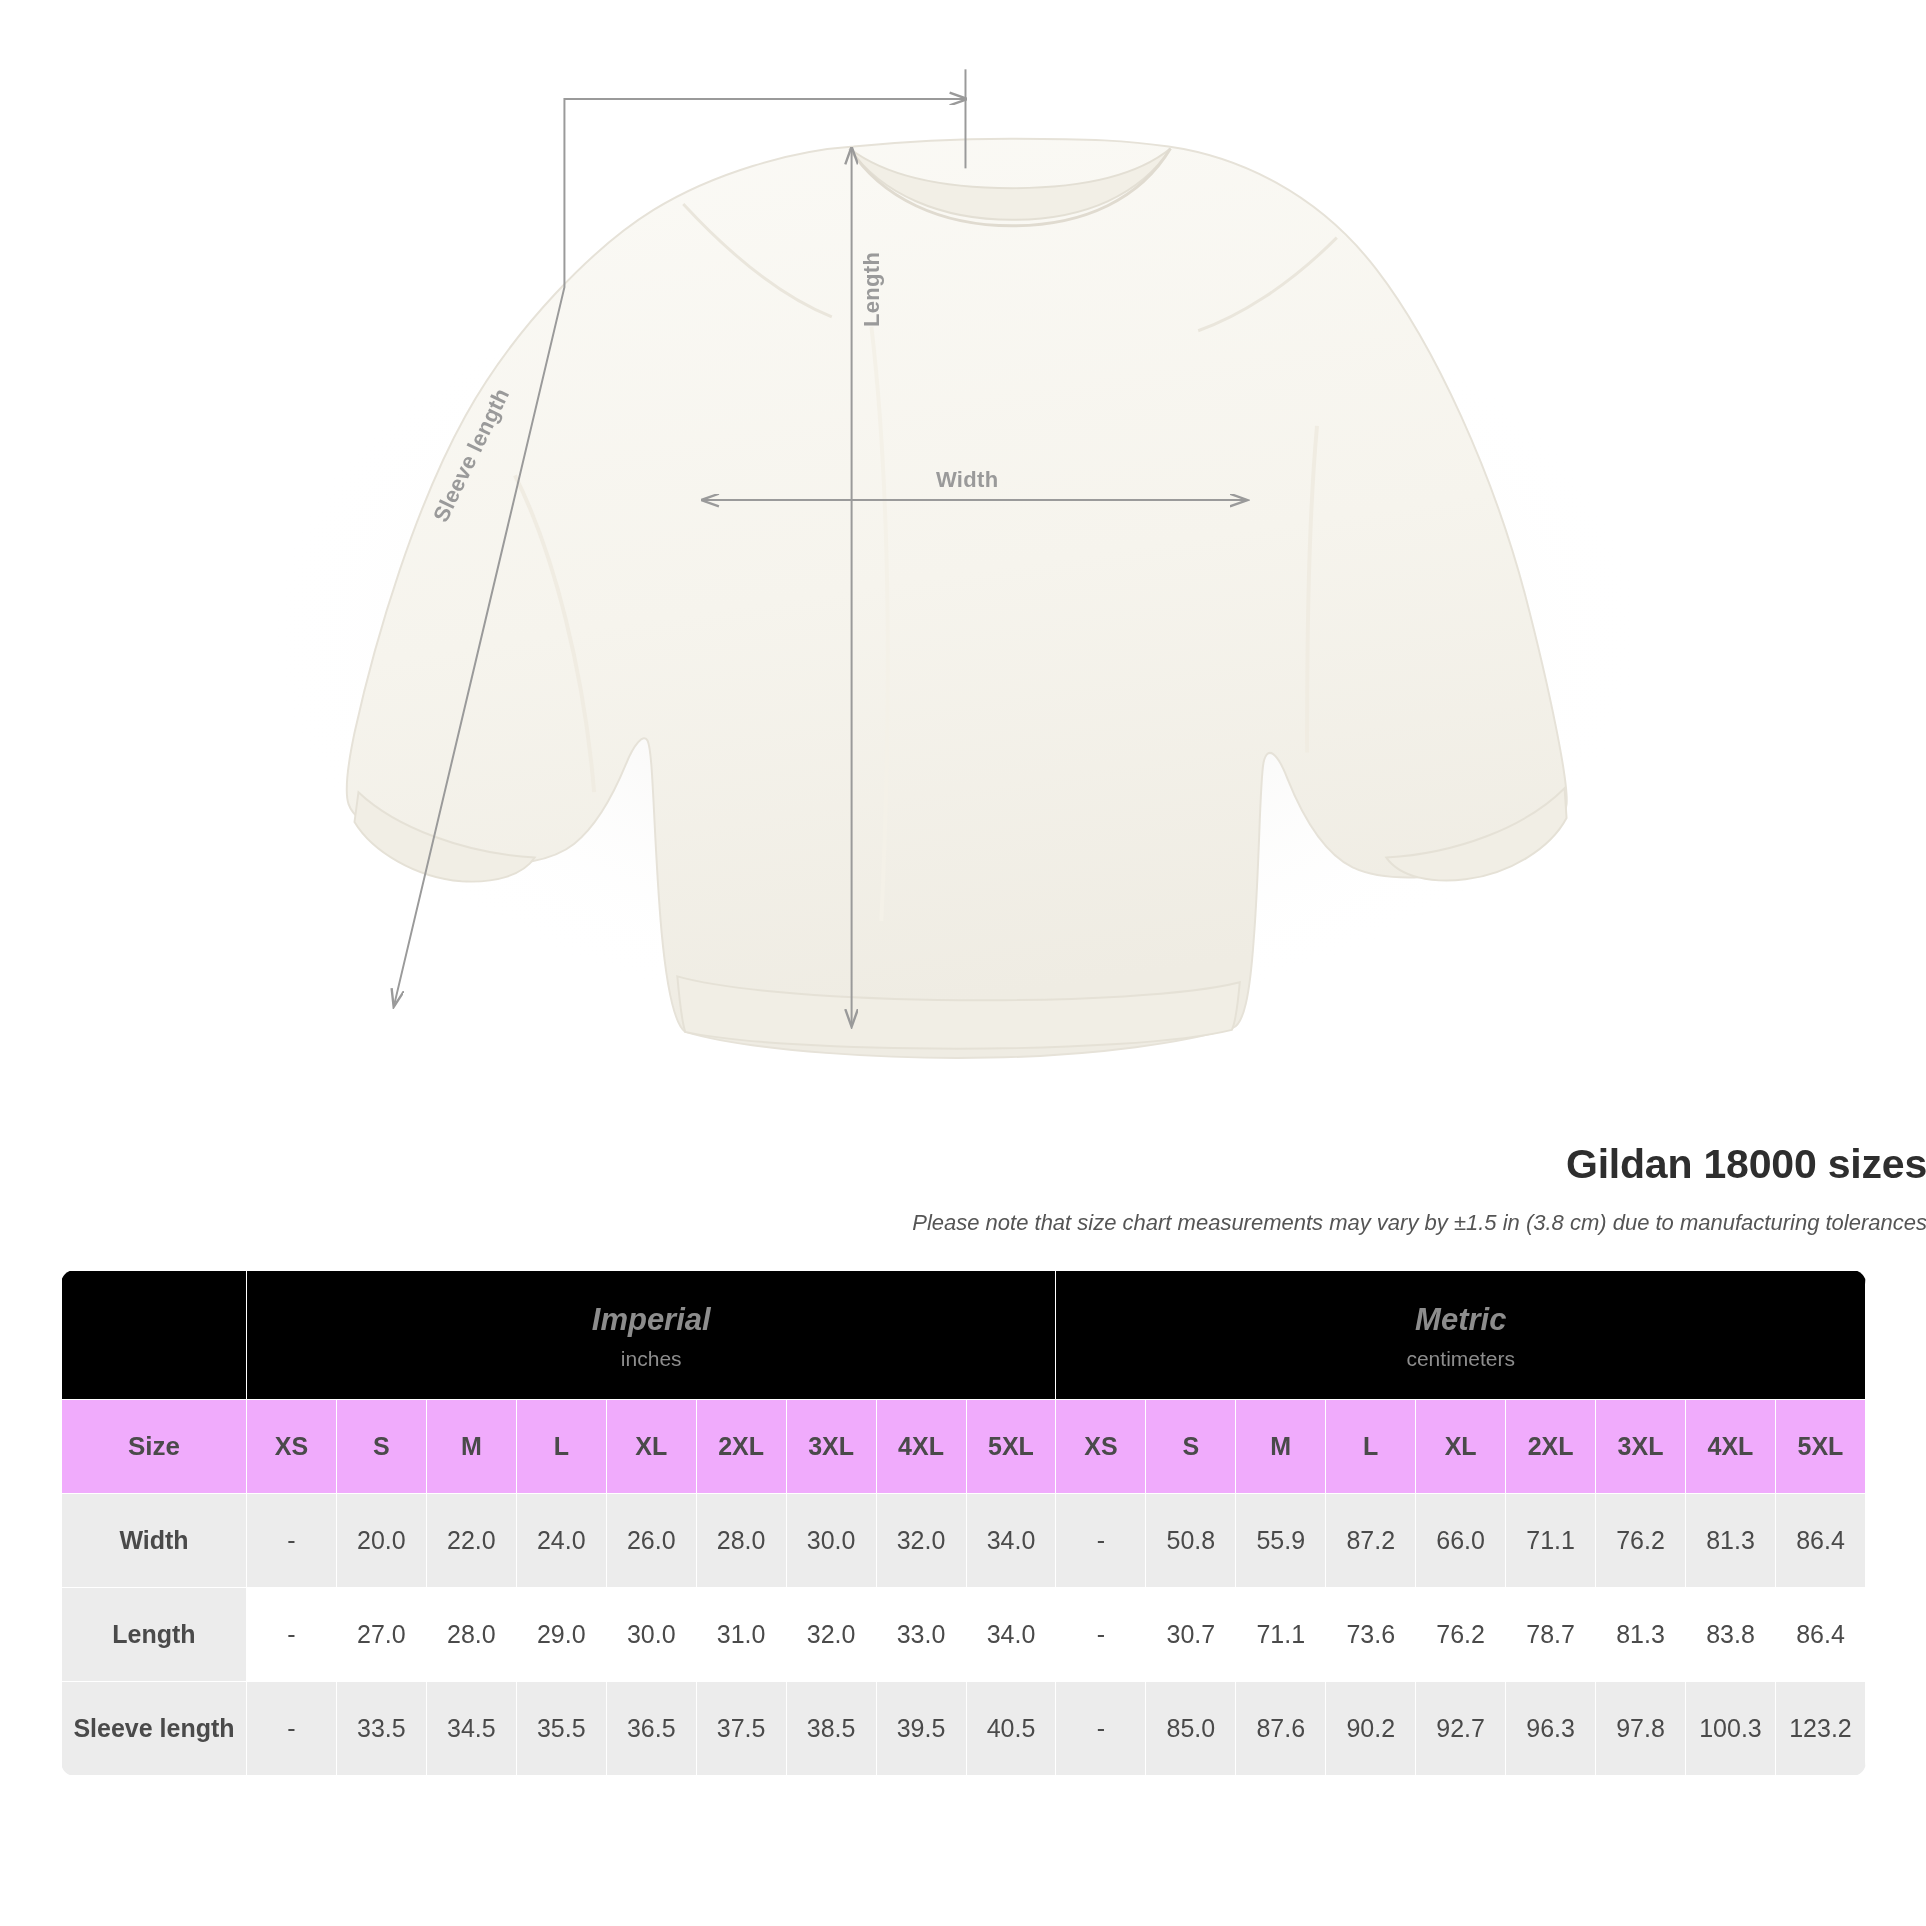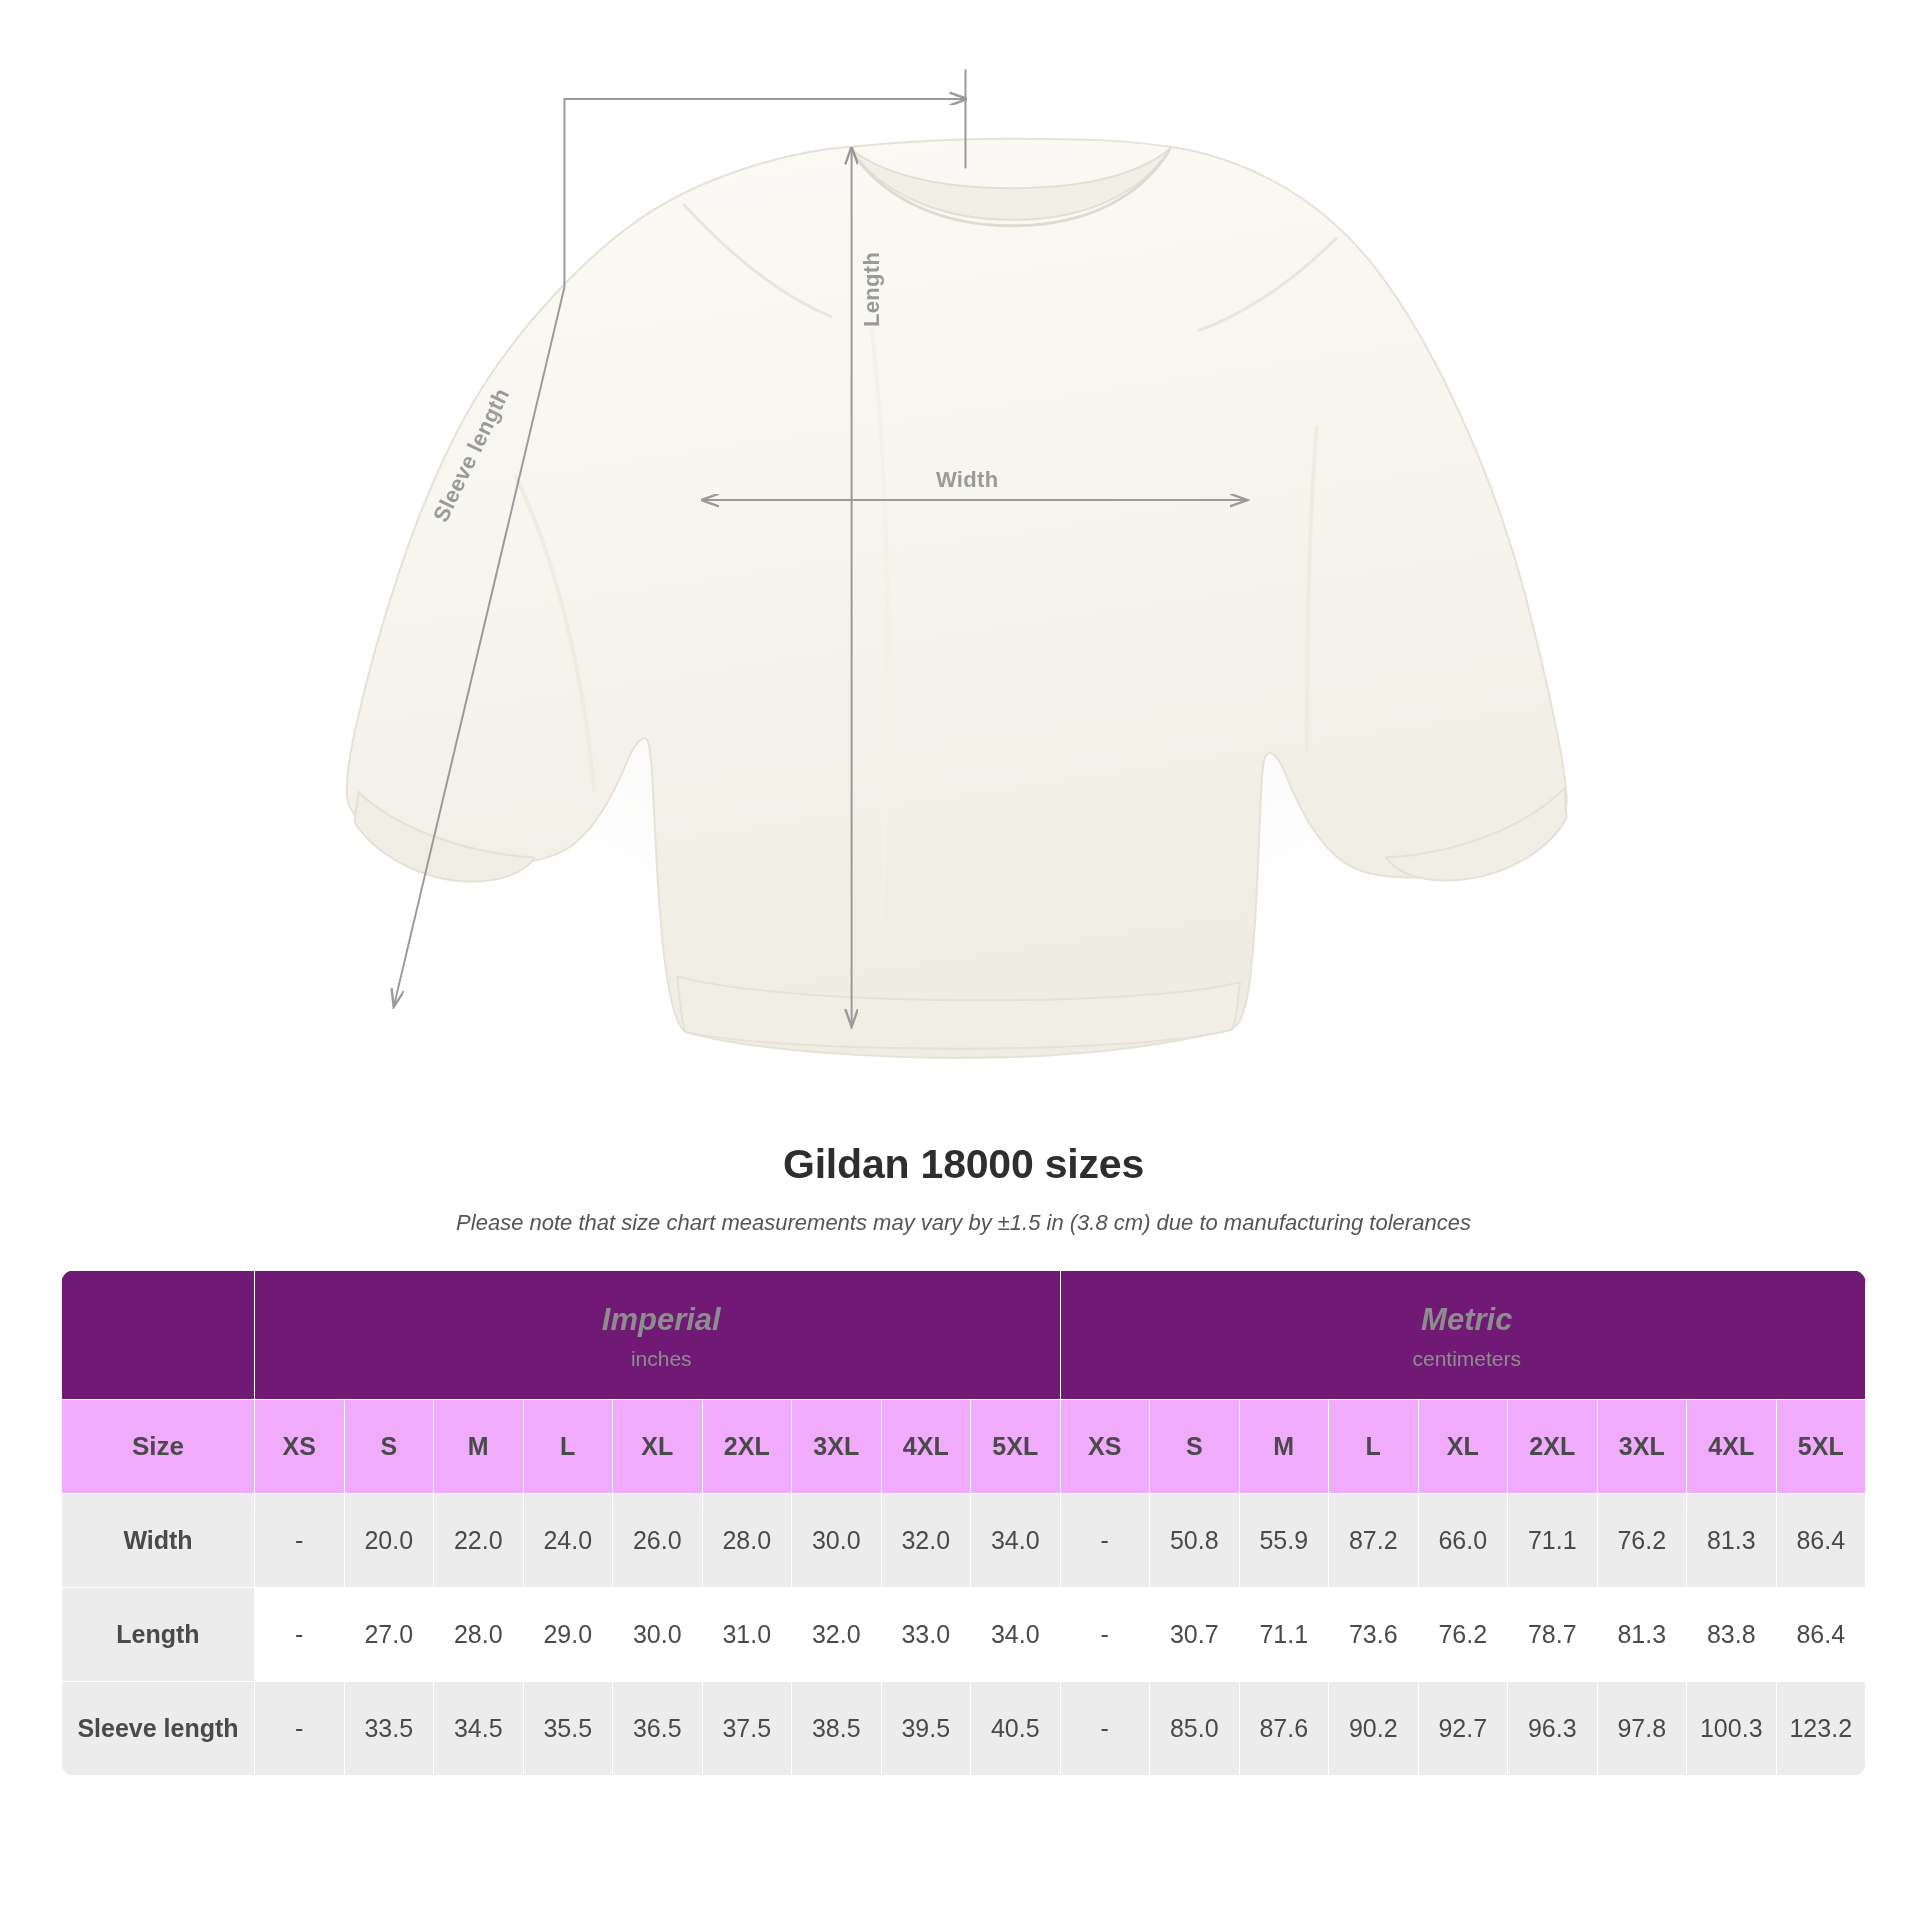--- a/index.html
+++ b/index.html
@@ -49,21 +49,21 @@
     transform-origin: left top;
   }
   .dim-sleeve {
     left: 428px; top: 515px;
     transform: rotate(-64deg);
     transform-origin: left top;
   }
 
   
   .title-block {
-    text-align: center;
+    text-align: right;
     margin-top: 22px;
   }
   .chart-title {
     font-size: 41px;
     font-weight: bold;
     color: #2e2e2e;
     letter-spacing: -0.2px;
   }
   .chart-note {
     margin-top: 22px;
@@ -84,23 +84,23 @@
     table-layout: fixed;
   }
   table.size-table td, table.size-table th {
     text-align: center;
     vertical-align: middle;
     font-size: 25px;
     color: #4a4a4a;
     border: 1px solid #ffffff;
   }
   .unit-head td {
-    background: #701a75;
+    background: #000000;
     border: none;
-    padding: 30px 0 28px 8px;
+    padding: 30px 0 28px 0;
   }
   .unit-name {
     font-size: 31px;
     font-weight: bold;
     font-style: italic;
     color: #8d8d8d;
     line-height: 1.25;
   }
   .unit-sub {
     font-size: 21px;

